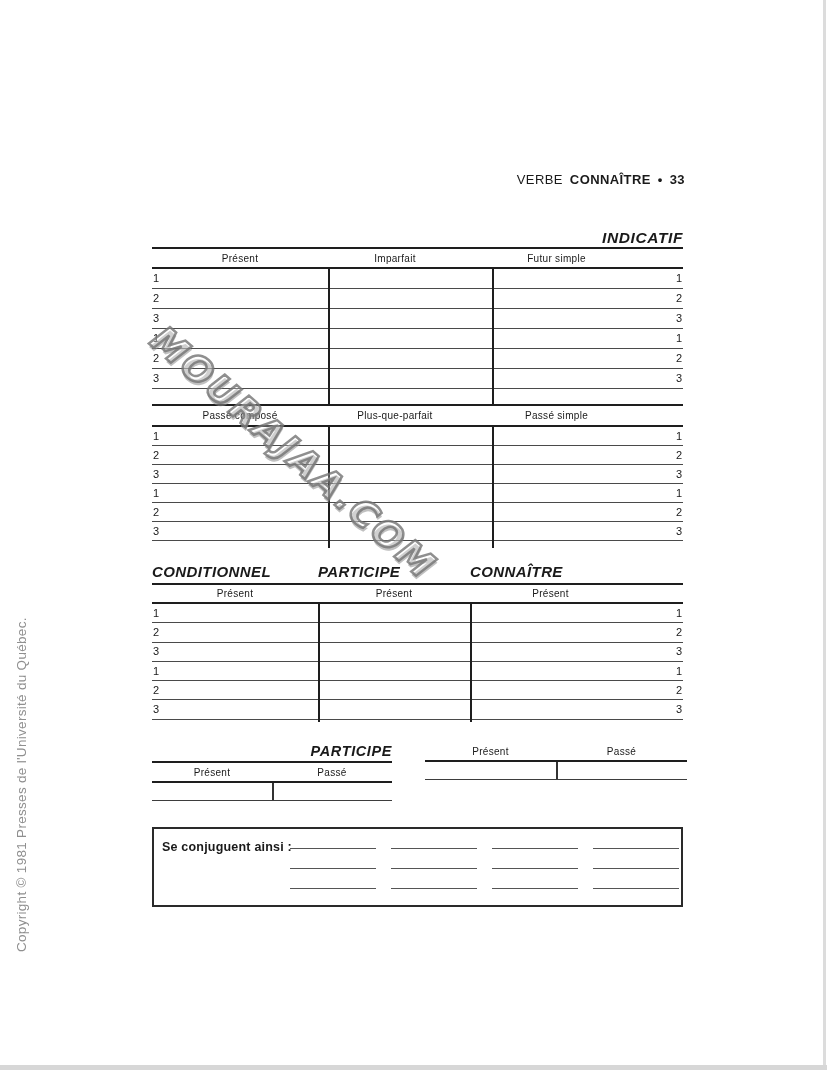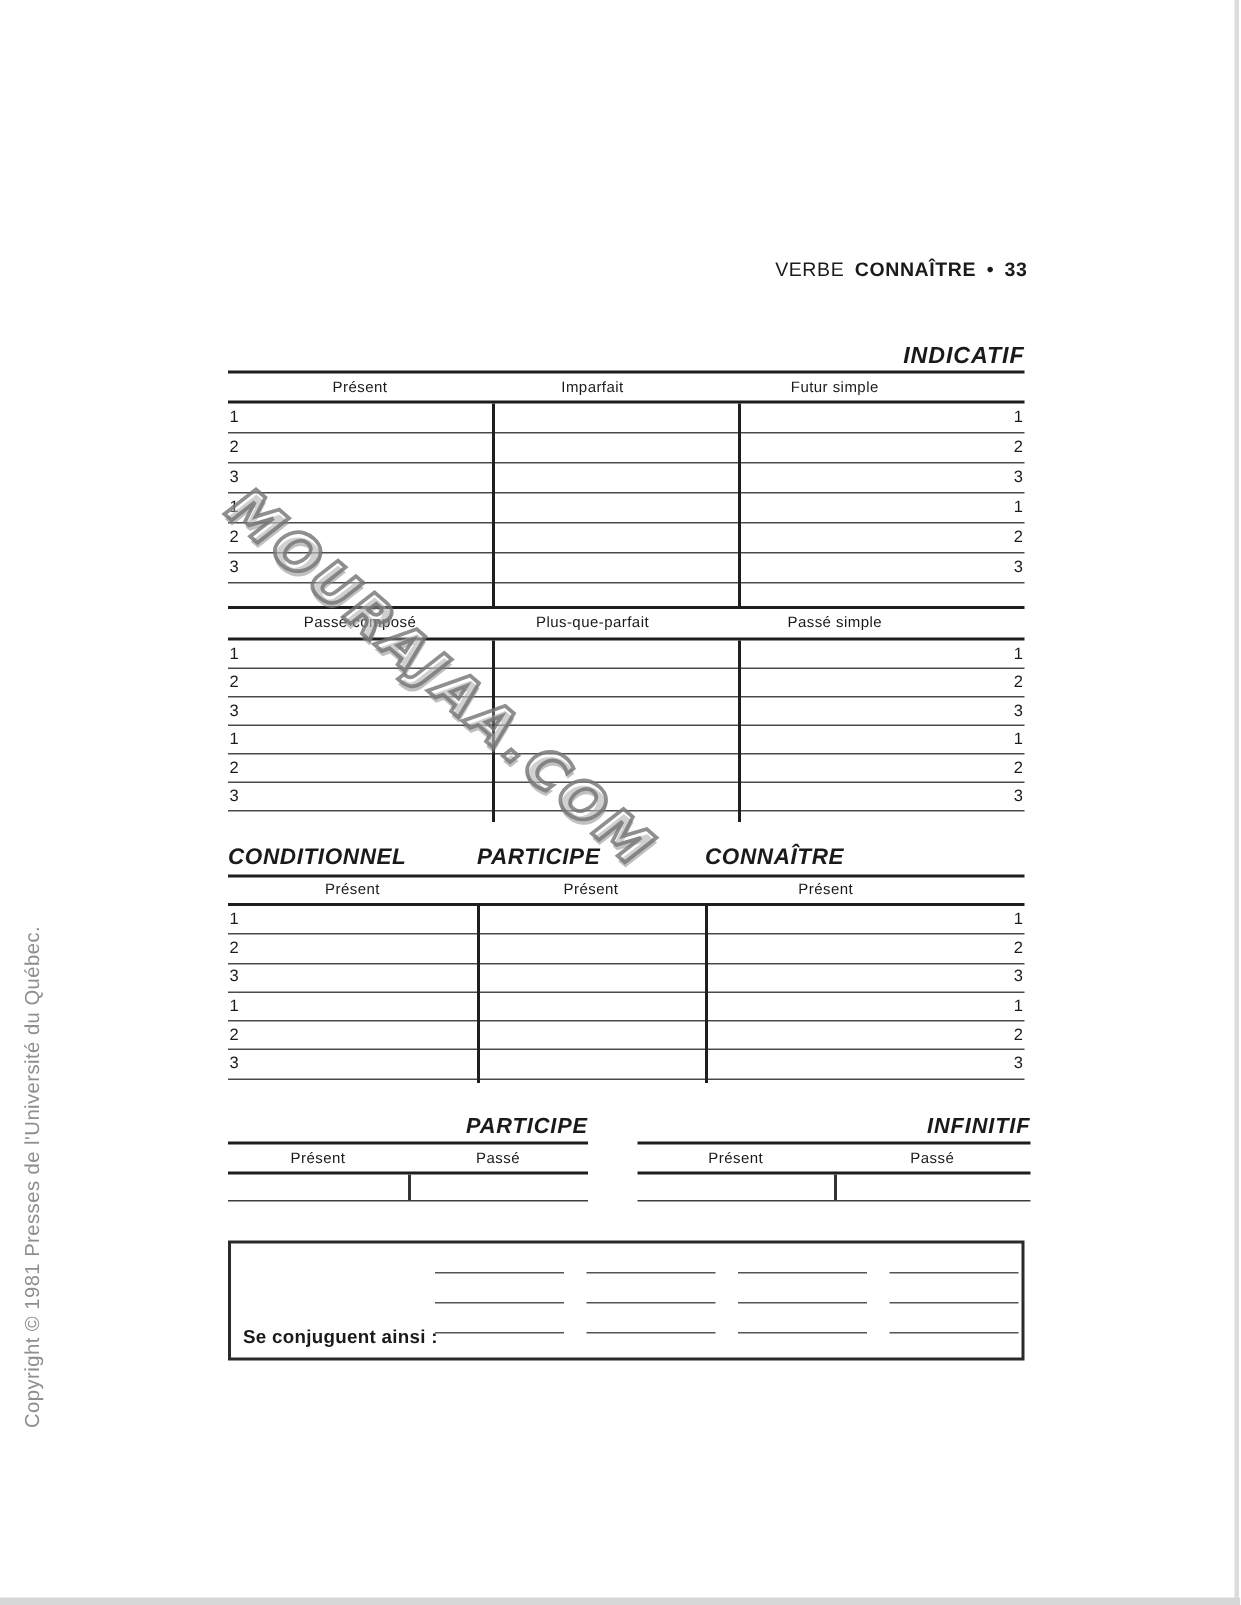--- a/index.html
+++ b/index.html
@@ -40,21 +40,21 @@
   
   .mini{position:absolute;top:742px;}
   .mini .big-title{border-bottom:2.5px solid #1e1e1e;height:21px;line-height:19px;font-size:14.5px;box-sizing:border-box;}
   .mini .thead{border-top:none;height:20px;}
   .mini .cell{width:50%;}
   .mini .blank{height:17px;border-bottom:1.5px solid #3d3d3d;position:relative;}
   .mini .tick{position:absolute;left:50%;top:0;bottom:0;width:1.5px;background:#333;}
 
   
   .conj-box{position:absolute;left:152px;top:827px;width:531px;height:80px;border:2px solid #2a2a2a;box-sizing:border-box;}
-  .conj-label{position:absolute;left:8px;top:11px;font-weight:bold;font-size:12.5px;letter-spacing:.2px;margin-top:44px;}
+  .conj-label{position:absolute;left:8px;top:11px;font-weight:bold;font-size:12.5px;letter-spacing:.2px;}
   .conj-grid{position:absolute;left:136px;top:0;display:grid;grid-template-columns:repeat(4,86px);column-gap:15px;grid-auto-rows:20px;}
   .conj-line{border-bottom:1.5px solid #555;}
 
   
   .copyright{
     position:absolute;left:14px;top:952px;transform:rotate(-90deg);transform-origin:0 0;
     font-size:13.5px;color:#8f8f8f;letter-spacing:.3px;white-space:nowrap;
   }
 
   
@@ -198,21 +198,20 @@
     <div class="thead">
       <div class="cell">Présent</div>
       <div class="cell">Passé</div>
     </div>
     <div class="blank">
         <div class="tick"></div>
       </div>
   </div>
 
   <div class="mini" style="left:425px;width:262px;">
-    <div class="big-title">INFINITIF</div>
     <div class="thead">
       <div class="cell">Présent</div>
       <div class="cell">Passé</div>
     </div>
     <div class="blank">
         <div class="tick"></div>
       </div>
   </div>
 
   <div class="conj-box">

